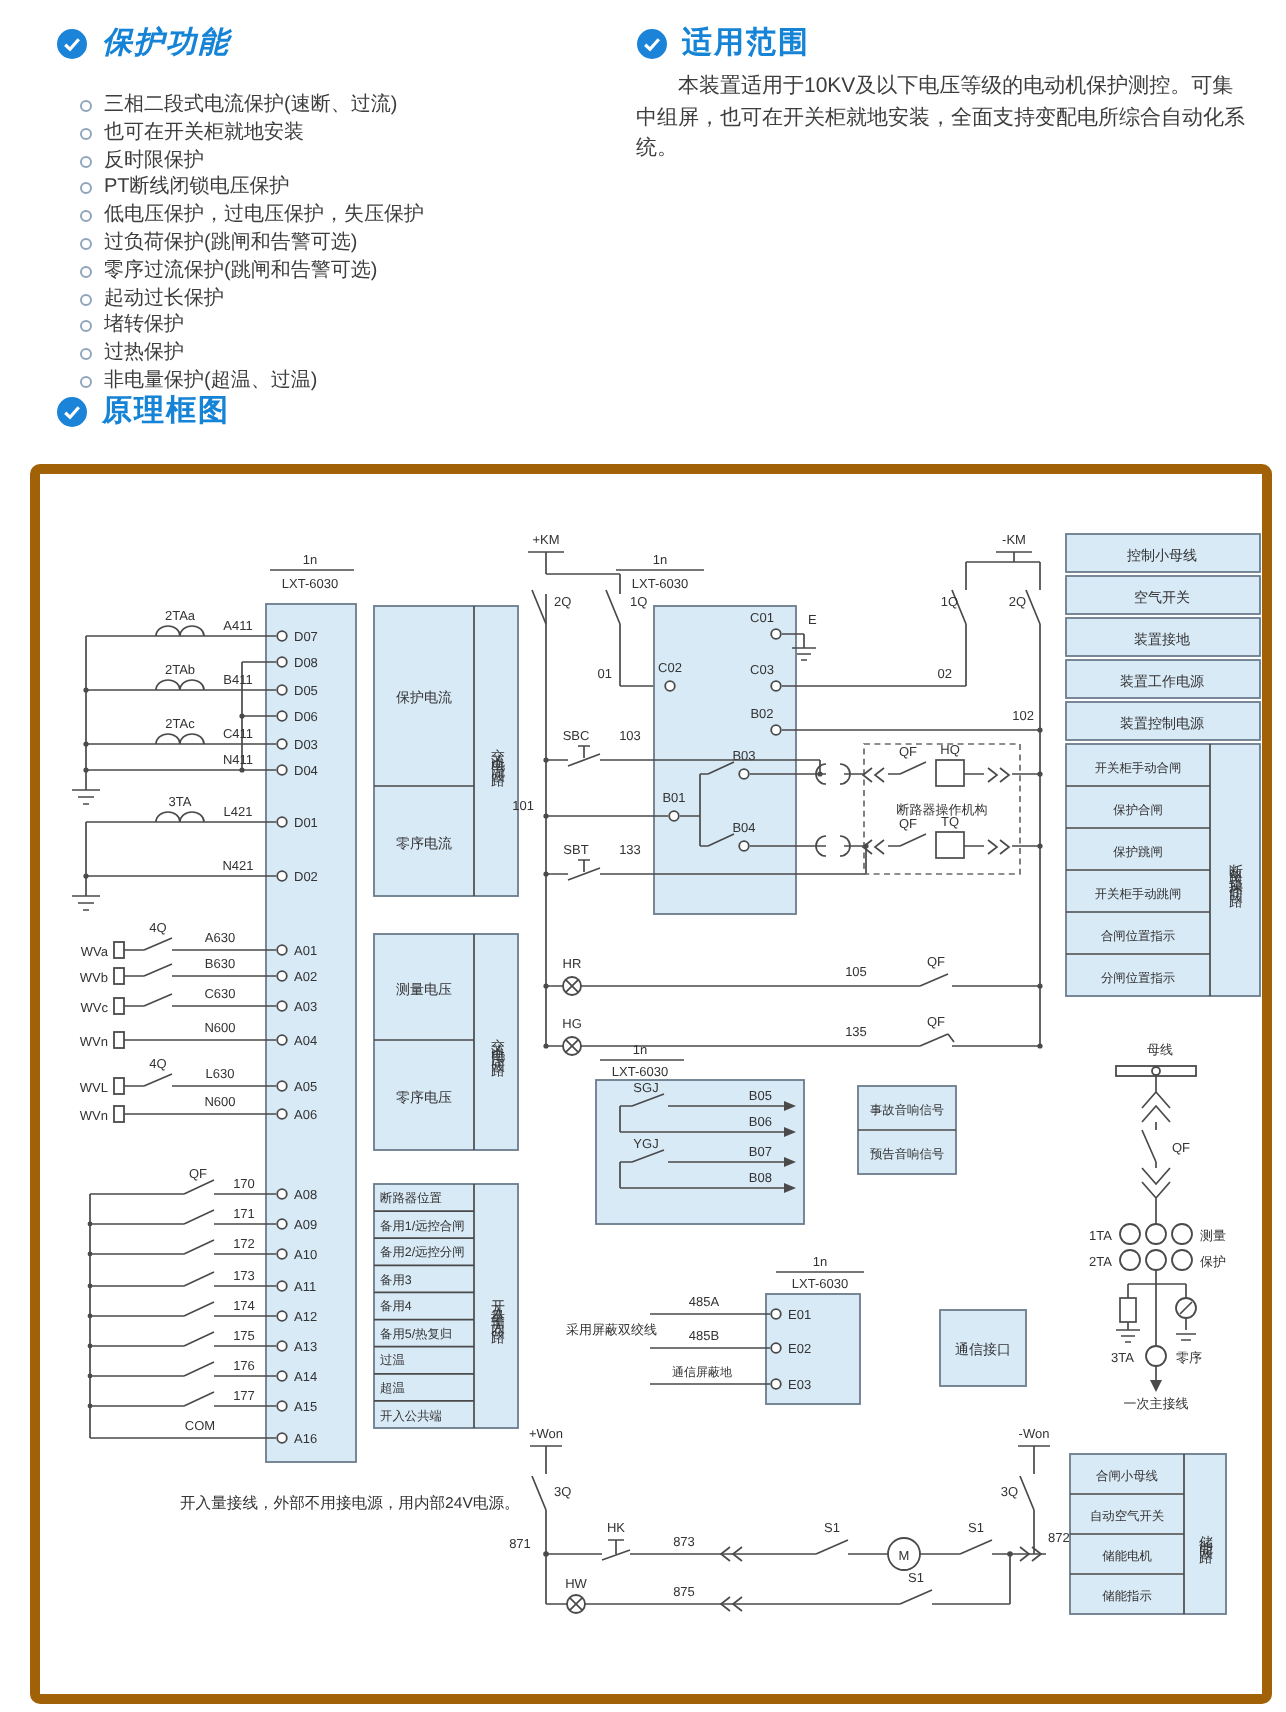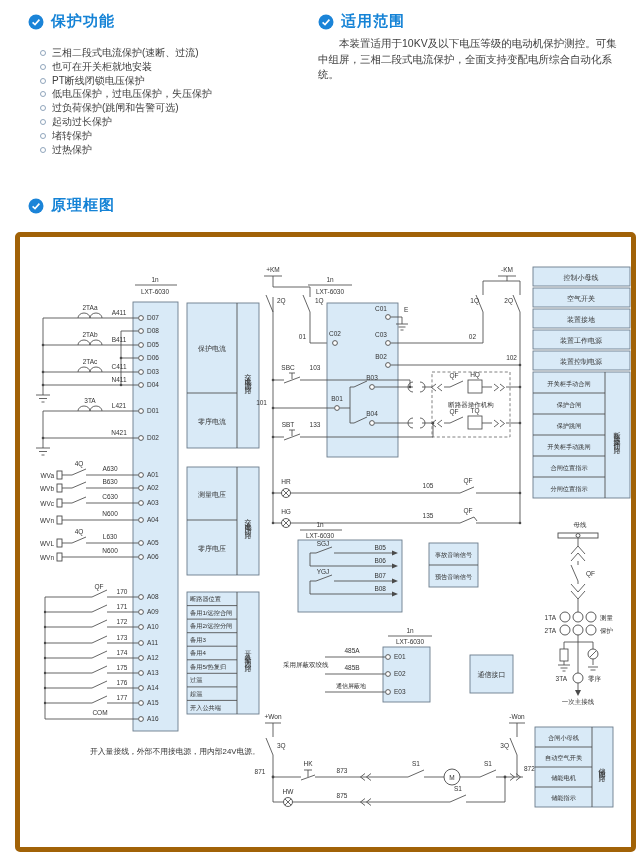--- a/index.html
+++ b/index.html
@@ -29,70 +29,82 @@
   .coil{fill:#fff;stroke:#4a4a4a;stroke-width:0.85;}
   .tc{fill:#fff;stroke:#4a4a4a;stroke-width:0.9;}
   .dot{fill:#4a4a4a;stroke:none;}
   .ar{fill:#4a4a4a;stroke:none;}
 </style>
 </head>
 <body>
 
 <div class="page">
 
-  <div class="sec" style="left:28px;top:12px;">
+  <div class="sec" style="left:28px;top:12px;font-style:italic;">
     <svg width="16" height="16">
       <circle cx="8" cy="8" r="7.5" fill="#1b84d8"></circle>
       <path d="M4.6 8.4 L7 10.6 L11.4 5.6" stroke="#fff" stroke-width="1.6" fill="none"></path>
     </svg>
     <span class="ttl">保护功能</span>
   </div>
   <ul class="plist">
       <li>
         <span class="dotb"></span>
         <span>三相二段式电流保护(速断、过流)</span>
       </li>
       <li>
         <span class="dotb"></span>
         <span>也可在开关柜就地安装</span>
       </li>
       <li>
         <span class="dotb"></span>
+        <span>反时限保护</span>
+      </li>
+      <li>
+        <span class="dotb"></span>
         <span>PT断线闭锁电压保护</span>
       </li>
       <li>
         <span class="dotb"></span>
         <span>低电压保护，过电压保护，失压保护</span>
       </li>
       <li>
         <span class="dotb"></span>
         <span>过负荷保护(跳闸和告警可选)</span>
       </li>
       <li>
         <span class="dotb"></span>
+        <span>零序过流保护(跳闸和告警可选)</span>
+      </li>
+      <li>
+        <span class="dotb"></span>
         <span>起动过长保护</span>
       </li>
       <li>
         <span class="dotb"></span>
         <span>堵转保护</span>
       </li>
       <li>
         <span class="dotb"></span>
         <span>过热保护</span>
+      </li>
+      <li>
+        <span class="dotb"></span>
+        <span>非电量保护(超温、过温)</span>
       </li>
     </ul>
 
   <div class="sec" style="left:318px;top:12px;">
     <svg width="16" height="16">
       <circle cx="8" cy="8" r="7.5" fill="#1b84d8"></circle>
       <path d="M4.6 8.4 L7 10.6 L11.4 5.6" stroke="#fff" stroke-width="1.6" fill="none"></path>
     </svg>
     <span class="ttl">适用范围</span>
   </div>
-  <p class="scope-text">本装置适用于10KV及以下电压等级的电动机保护测控。可集中组屏，三相二段式电流保护，全面支持变配电所综合自动化系统。</p>
+  <p class="scope-text">本装置适用于10KV及以下电压等级的电动机保护测控。可集中组屏，也可在开关柜就地安装，全面支持变配电所综合自动化系统。</p>
 
   <div class="sec" style="left:28px;top:196px;">
     <svg width="16" height="16">
       <circle cx="8" cy="8" r="7.5" fill="#1b84d8"></circle>
       <path d="M4.6 8.4 L7 10.6 L11.4 5.6" stroke="#fff" stroke-width="1.6" fill="none"></path>
     </svg>
     <span class="ttl">原理框图</span>
   </div>
 
   <div class="diagram-box">

